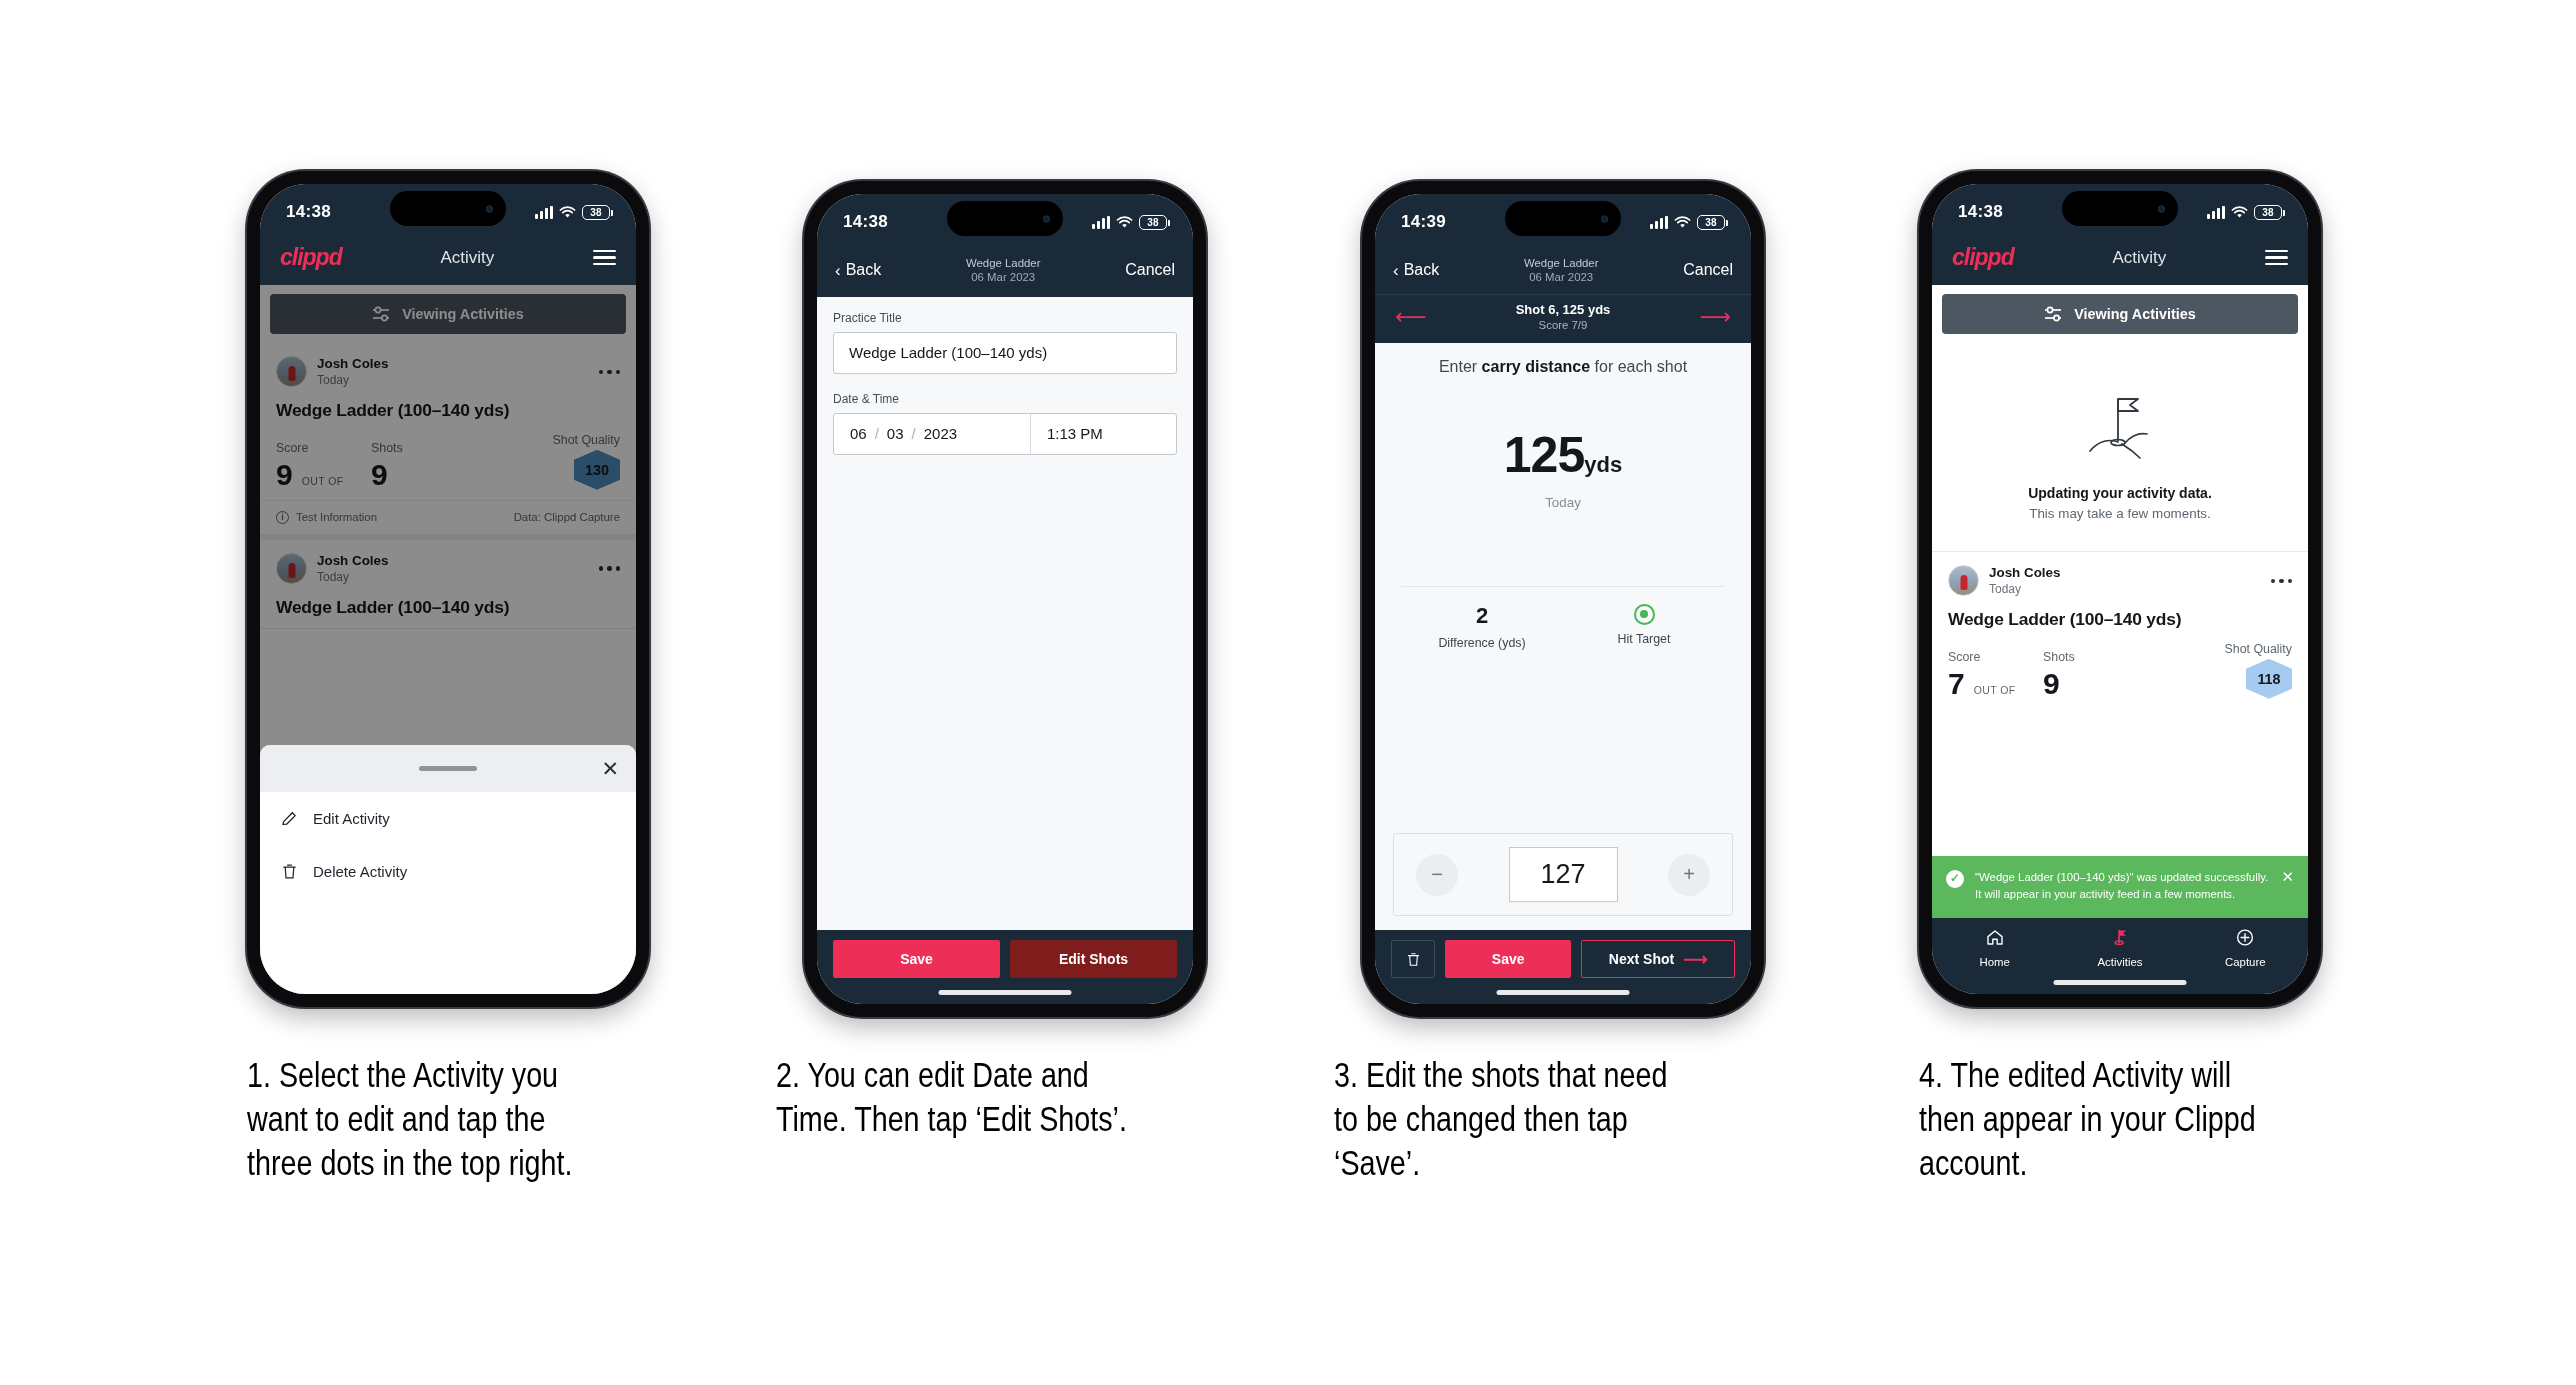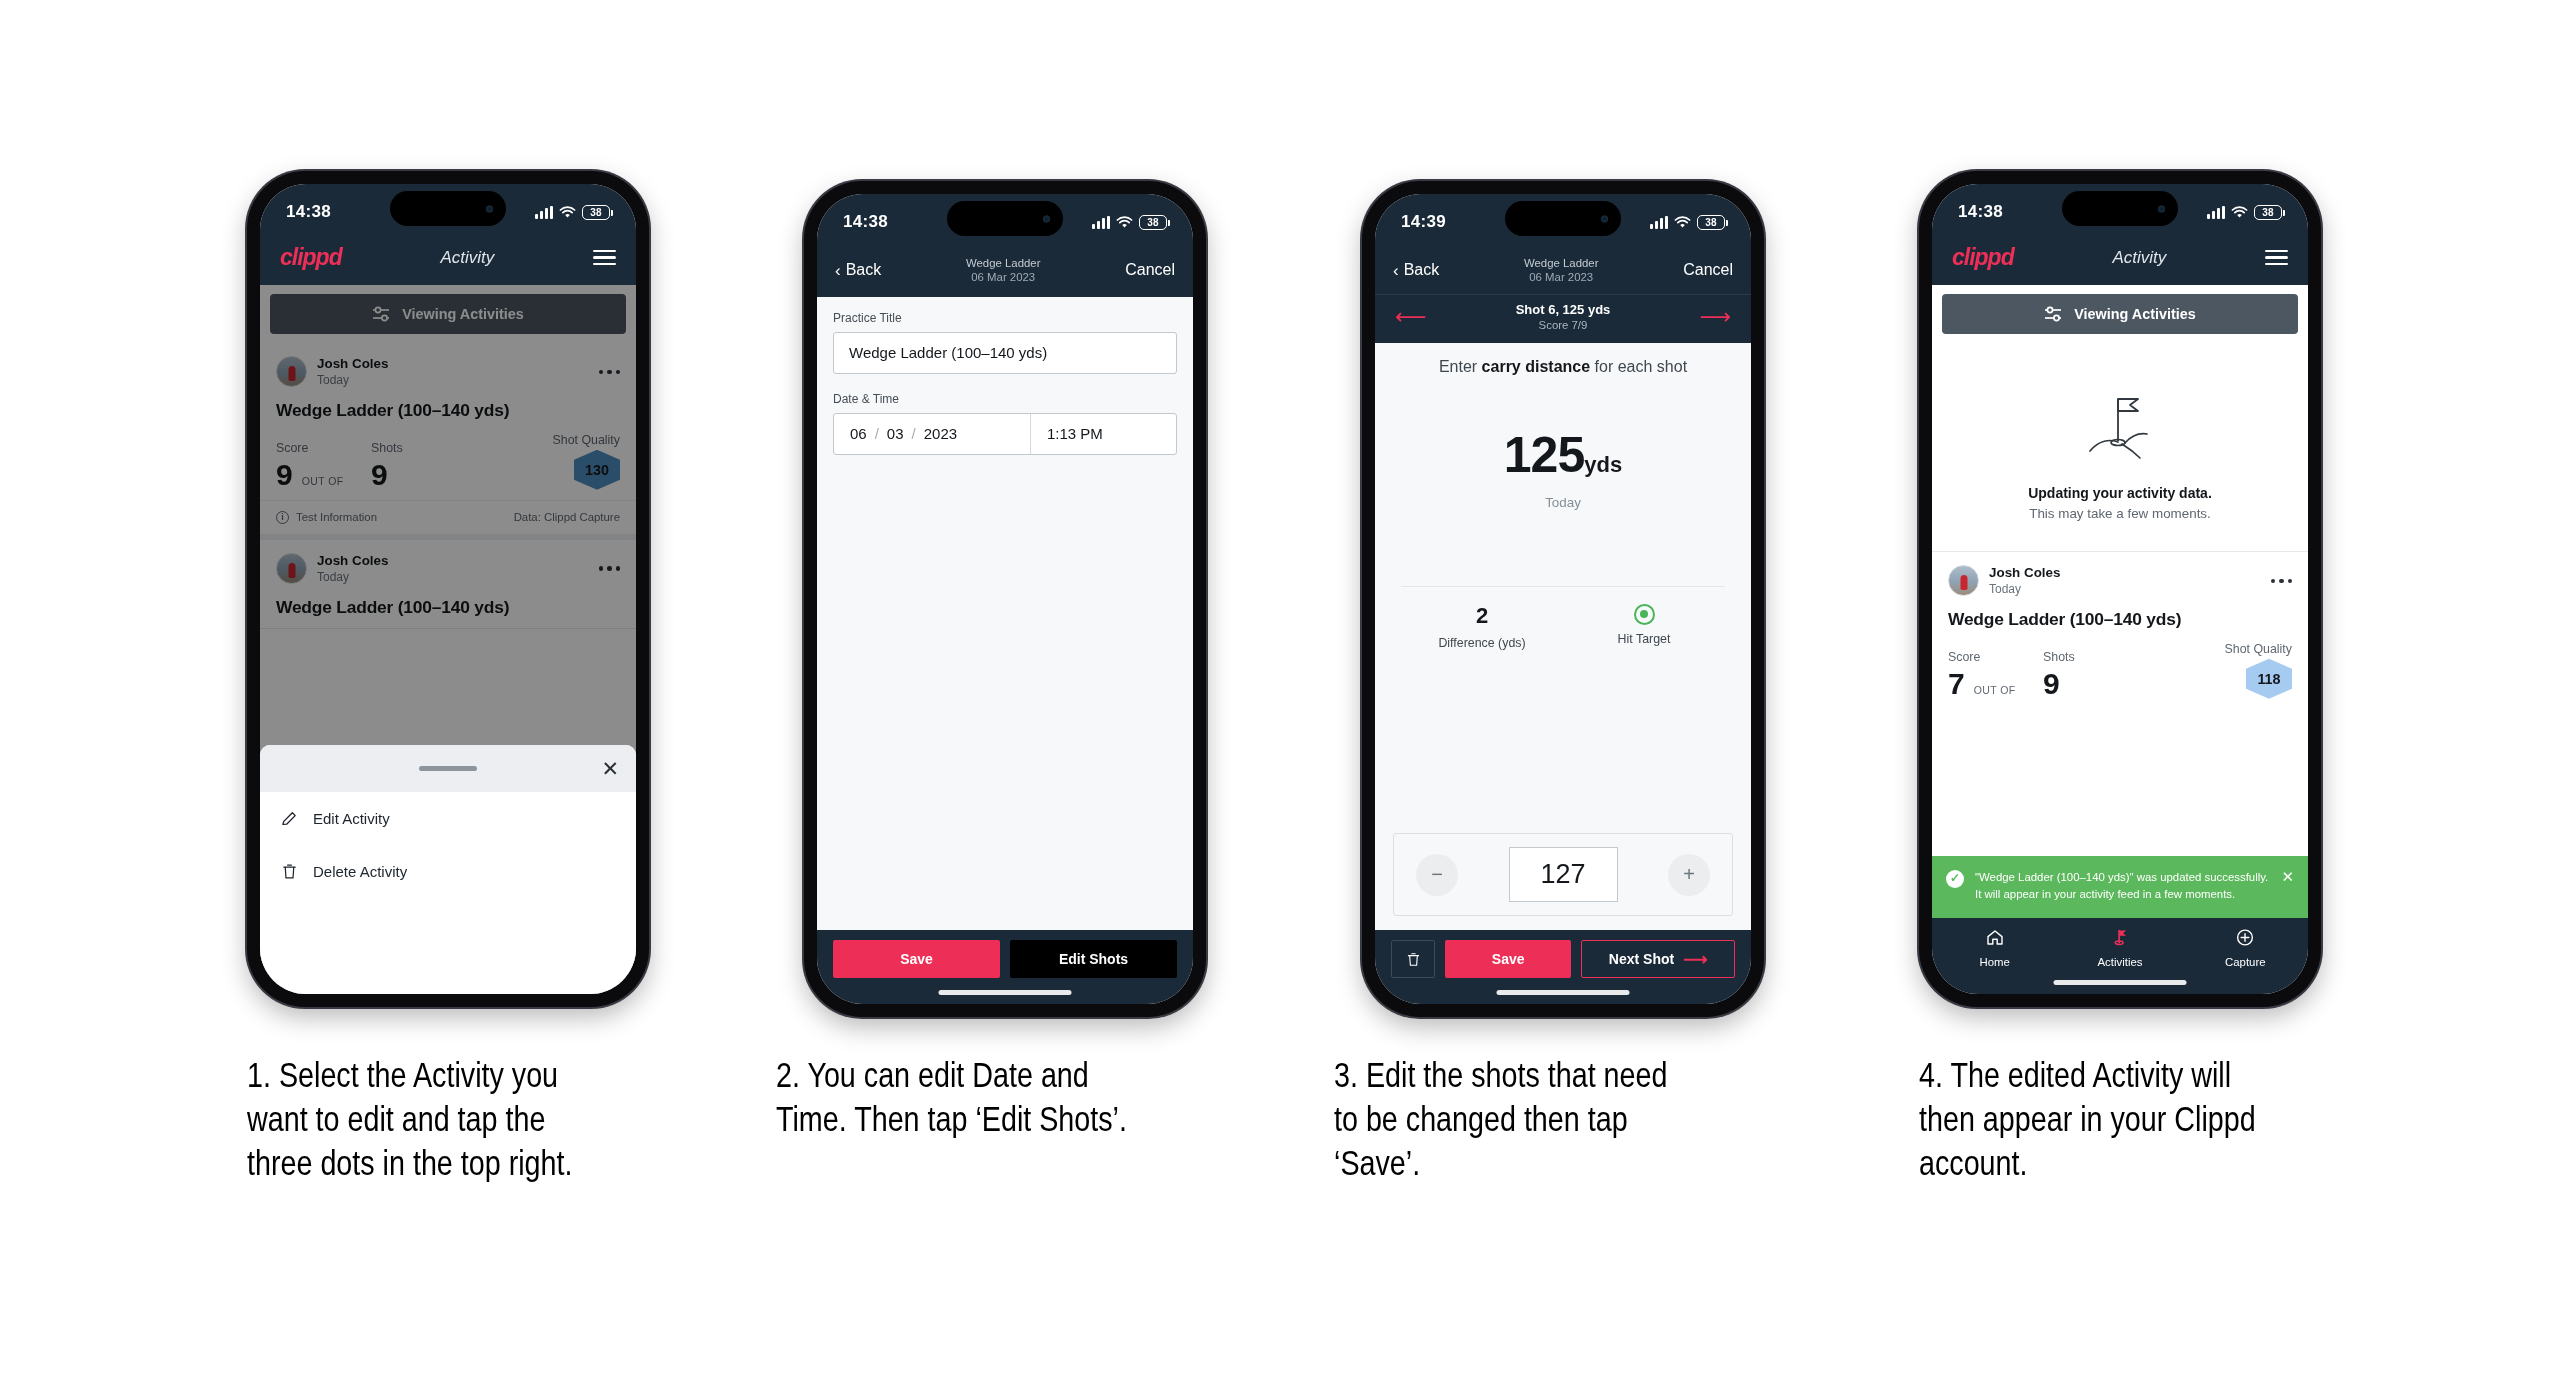--- a/index.html
+++ b/index.html
@@ -78,21 +78,21 @@
 
   
   .appbar {
     flex: 0 0 auto;
     background: #1b2a38;
     display: flex; align-items: center;
     padding: 8px 20px 14px 20px;
     color: #fff;
   }
   .logo { font-size: 23px; font-weight: 800; color: #ED2F58; letter-spacing: -1px; font-style: italic;}
-  .appbar-title { flex: 1; text-align: center; font-size: 17px; color: #dfe5ea; font-style: italic; }
+  .appbar-title { flex: 1; text-align: center; font-size: 17px; color: #dfe5ea; }
   .burger { width: 23px; display: flex; flex-direction: column; gap: 4px; }
   .burger span { display: block; height: 2.6px; background: #fff; border-radius: 2px; }
 
   
   .navbar {
     flex: 0 0 auto;
     background: #1b2a38; color: #fff;
     display: flex; align-items: center;
     padding: 10px 18px 12px 18px;
   }
@@ -211,21 +211,21 @@
 
   .bottombar {
     flex: 0 0 auto; background: #1b2a38;
     display: flex; gap: 10px; padding: 10px 16px 26px 16px;
     position: relative;
     text-align: center;
   }
   .btn { height: 38px; display: flex; align-items: center; justify-content: center;
          font-size: 14px; font-weight: bold; color: #fff; border-radius: 2px; }
   .btn-save { background: #ED2F58; flex: 1; }
-  .btn-grey { background: #000000; flex: 1; }
+  .btn-grey { background: #7f1d1d; flex: 1; }
   .btn-icon { width: 44px; border: 1px solid #3d4b59; color: #fff; font-size: 16px; flex: 0 0 44px; }
   .btn-next { border: 1px solid #ED2F58; flex: 1.2; gap: 9px; color: #fff; }
   .next-arrow { color: #ED2F58; font-size: 17px; line-height: 1; }
   .homebar {
     position: absolute; left: 50%; transform: translateX(-50%);
     bottom: 9px; width: 133px; height: 5px; border-radius: 3px; background: #e8eaec;
   }
 
   
   .carry { background: #f7f8f9; height: 100%; display: flex; flex-direction: column; }

